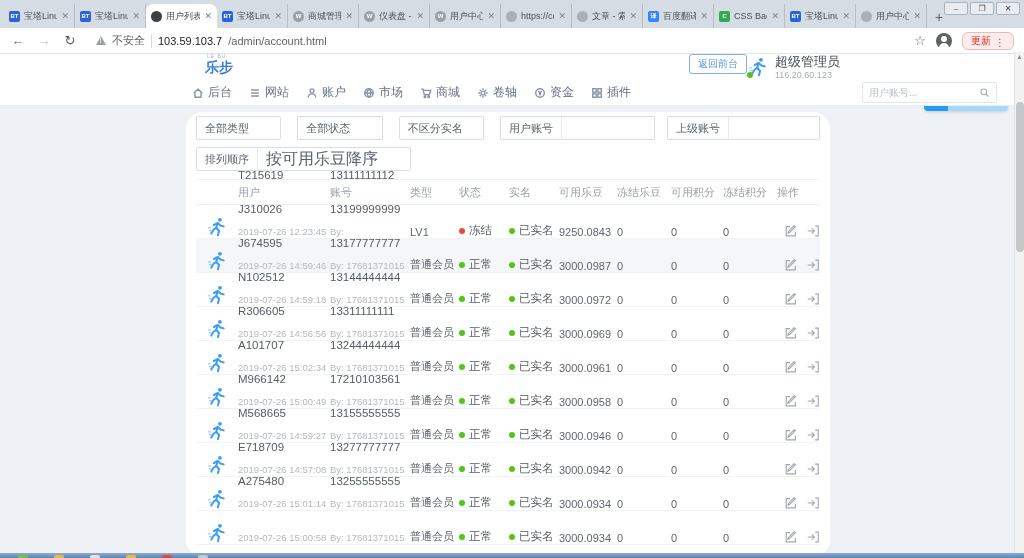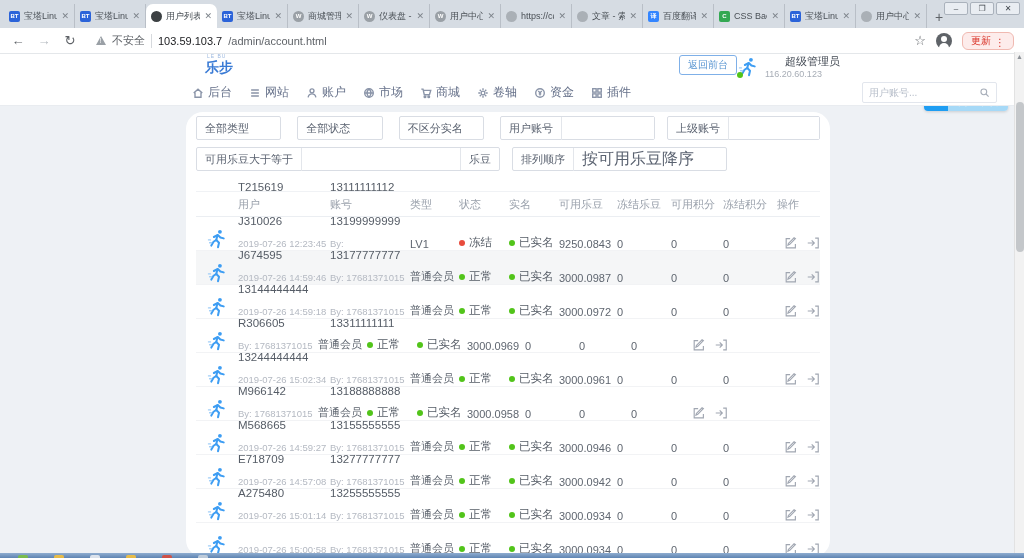--- a/index.html
+++ b/index.html
@@ -40,21 +40,21 @@
 
   
   .site-top { height:26px; background:#fff; display:flex; align-items:center; padding-left:186px; padding-right:184px; }
   .logo { color:#3a7bd5; font-weight:bold; font-size:14px; line-height:1; margin-left:19px; position:relative; cursor:pointer; }
   .logo small { position:absolute; top:-6px; left:2px; font-size:5px; color:#9db9e0; letter-spacing:1px; font-weight:normal; }
   .site-top-right { margin-left:auto; display:flex; align-items:flex-start; gap:0; }
   .back-btn { border:1px solid #7fb0e8; color:#5a96d2; font-size:10px; padding:2px 8px; border-radius:3px; background:#fff; cursor:pointer; }
   .admin { display:flex; align-items:center; gap:6px; cursor:pointer; }
   .admin .runner-wrap { position:relative; width:22px; height:22px; }
   .presence { position:absolute; left:0; bottom:0; width:6px; height:6px; border-radius:50%; background:#52c41a; }
-  .admin-name { font-size:11px; color:#444b55; line-height:1.2;margin-left:20px; }
+  .admin-name { font-size:13px; color:#444b55; line-height:1.2; }
   .admin-ip { font-size:9px; color:#a7adb6; }
 
   .navbar { height:26px; background:#fff; border-bottom:1px solid #e9ecf0; display:flex; align-items:center; padding-left:192px; padding-right:27px; gap:17px; }
   .nav-item { display:flex; align-items:center; gap:4px; font-size:12px; color:#66718a; cursor:pointer; }
   .nav-item svg { width:12px; height:12px; stroke:#8a94a8; fill:none; stroke-width:1.6; }
   .nav-search { margin-left:auto; width:135px; height:21px; border:1px solid #e2e6ed; border-radius:2px; display:flex; align-items:center; padding:0 6px; gap:4px; background:#fff; }
   .nav-search input { border:none; outline:none; flex:1; font-size:10px; color:#555; width:100%; font-family:inherit; }
   .nav-search input::placeholder { color:#b6bdc9; }
   .nav-search svg { width:11px; height:11px; stroke:#a7aeb9; fill:none; stroke-width:1.6; }
 
@@ -67,21 +67,21 @@
     display:flex; align-items:center; padding:0 8px; background:#fff; cursor:pointer; margin-right:16px; }
   .igroup { height:24px; border:1px solid #d9dde4; border-radius:2px; display:flex; align-items:center; background:#fff; }
   .igroup .glabel { font-size:11px; color:#5a6270; padding:0 8px; white-space:nowrap; }
   .igroup .gdiv { width:1px; height:23px; background:#e3e6eb; }
   .igroup input { border:none; outline:none; height:100%; font-size:11px; padding:0 6px; color:#555; font-family:inherit; }
   .igroup .gsel { font-size:16px; color:#5a6270; padding:0 8px; cursor:pointer; }
   .gsuffix { font-size:11px; color:#5a6270; padding:0 8px; border-left:1px solid #e3e6eb; height:100%; display:flex; align-items:center; }
   .query-btn { margin-left:auto; width:104px; height:26px; background:#4a82d9; color:#fff; font-size:12px; border:none; border-radius:2px; cursor:pointer; }
 
   .thead { display:flex; align-items:center; height:26px; border-top:1px solid #f0f2f5; border-bottom:1px solid #ebeef2;
-    font-size:11px; color:#99a0ab; margin-top:20px; }
+    font-size:11px; color:#99a0ab; margin-top:8px; }
   .trow { display:flex; align-items:flex-end; height:34px; border-bottom:1px solid #f2f3f5; }
   .trow.hl { background:#f5f6f7; }
   .c-avatar{width:42px;display:flex;justify-content:center;} .c-user{width:92px;} .c-acct{width:80px;}
   .c-type{width:49px;} .c-status{width:50px;} .c-real{width:50px;} .c-ledou{width:58px;}
   .c-fledou{width:54px;} .c-pts{width:52px;} .c-fpts{width:54px;} .c-ops{width:43px;display:flex;gap:8px;justify-content:flex-end;}
   .cell-main { font-size:11.5px; color:#555c66; line-height:1.25; }
   .cell-sub { font-size:9.5px; color:#b4b9c2; line-height:1.25;margin-top:44px; }
   .num { font-size:11px; color:#5f6670; }
   .dotlabel { display:flex; align-items:center; gap:4px; font-size:11.5px; color:#555c66; }
   .dot { width:6px; height:6px; border-radius:50%; }
@@ -317,26 +317,20 @@
         <input style="width: 92px;" value="">
       </div>
       <div class="igroup">
         <span class="glabel">上级账号</span>
         <span class="gdiv"></span>
         <input style="width: 90px;" value="">
       </div>
     </div>
 
     <div class="filters-row">
-      <div class="igroup" style="margin-right:12px;">
-        <span class="glabel">可用乐豆大于等于</span>
-        <span class="gdiv"></span>
-        <input style="width: 158px;" value="">
-        <span class="gsuffix">乐豆</span>
-      </div>
       <div class="igroup">
         <span class="glabel">排列顺序</span>
         <span class="gdiv"></span>
         <span class="gsel" style="width:152px;">按可用乐豆降序</span>
       </div>
     </div>
 
     <div class="thead" id="table-head">
         <span class="c-avatar"></span>
         <span class="c-user">用户</span>
@@ -494,20 +488,24 @@
                   <path d="M8.6 9.8l4.3-2.2 2.8 2.7 3.6 1"></path>
                   <path d="M12.4 8.2l-1.2 5 3 2.8-1.1 5"></path>
                   <path d="M11.4 13l-3.2 2-2.4 4.2"></path>
                 </g>
                 <g fill="#9fcdf7">
                   <rect x="2" y="12.2" width="3.6" height="1.5" rx=".7"></rect>
                   <rect x="3.2" y="15.4" width="3.6" height="1.5" rx=".7"></rect>
                 </g>
               </svg></span>
           </span>
+          <span class="c-user">
+            <div class="cell-main">N102512</div>
+            <div class="cell-sub">2019-07-26 14:56:56</div>
+          </span>
           <span class="c-acct">
             <div class="cell-main">13144444444</div>
             <div class="cell-sub">By: 17681371015</div>
           </span>
           <span class="c-type num">普通会员</span>
           <span class="c-status">
             <span class="dotlabel"><span class="dot" style="background:#52c41a"></span>正常</span>
           </span>
           <span class="c-real">
             <span class="dotlabel"><span class="dot" style="background:#52c41a"></span>已实名</span>
@@ -580,20 +578,24 @@
                   <path d="M8.6 9.8l4.3-2.2 2.8 2.7 3.6 1"></path>
                   <path d="M12.4 8.2l-1.2 5 3 2.8-1.1 5"></path>
                   <path d="M11.4 13l-3.2 2-2.4 4.2"></path>
                 </g>
                 <g fill="#9fcdf7">
                   <rect x="2" y="12.2" width="3.6" height="1.5" rx=".7"></rect>
                   <rect x="3.2" y="15.4" width="3.6" height="1.5" rx=".7"></rect>
                 </g>
               </svg></span>
           </span>
+          <span class="c-user">
+            <div class="cell-main">A101707</div>
+            <div class="cell-sub">2019-07-26 15:00:49</div>
+          </span>
           <span class="c-acct">
             <div class="cell-main">13244444444</div>
             <div class="cell-sub">By: 17681371015</div>
           </span>
           <span class="c-type num">普通会员</span>
           <span class="c-status">
             <span class="dotlabel"><span class="dot" style="background:#52c41a"></span>正常</span>
           </span>
           <span class="c-real">
             <span class="dotlabel"><span class="dot" style="background:#52c41a"></span>已实名</span>
@@ -626,21 +628,21 @@
                   <rect x="2" y="12.2" width="3.6" height="1.5" rx=".7"></rect>
                   <rect x="3.2" y="15.4" width="3.6" height="1.5" rx=".7"></rect>
                 </g>
               </svg></span>
           </span>
           <span class="c-user">
             <div class="cell-main">M966142</div>
             <div class="cell-sub">2019-07-26 14:59:27</div>
           </span>
           <span class="c-acct">
-            <div class="cell-main">13188888888</div>
+            <div class="cell-main">17210103561</div>
             <div class="cell-sub">By: 17681371015</div>
           </span>
           <span class="c-type num">普通会员</span>
           <span class="c-status">
             <span class="dotlabel"><span class="dot" style="background:#52c41a"></span>正常</span>
           </span>
           <span class="c-real">
             <span class="dotlabel"><span class="dot" style="background:#52c41a"></span>已实名</span>
           </span>
           <span class="c-ledou num">3000.0946</span>

